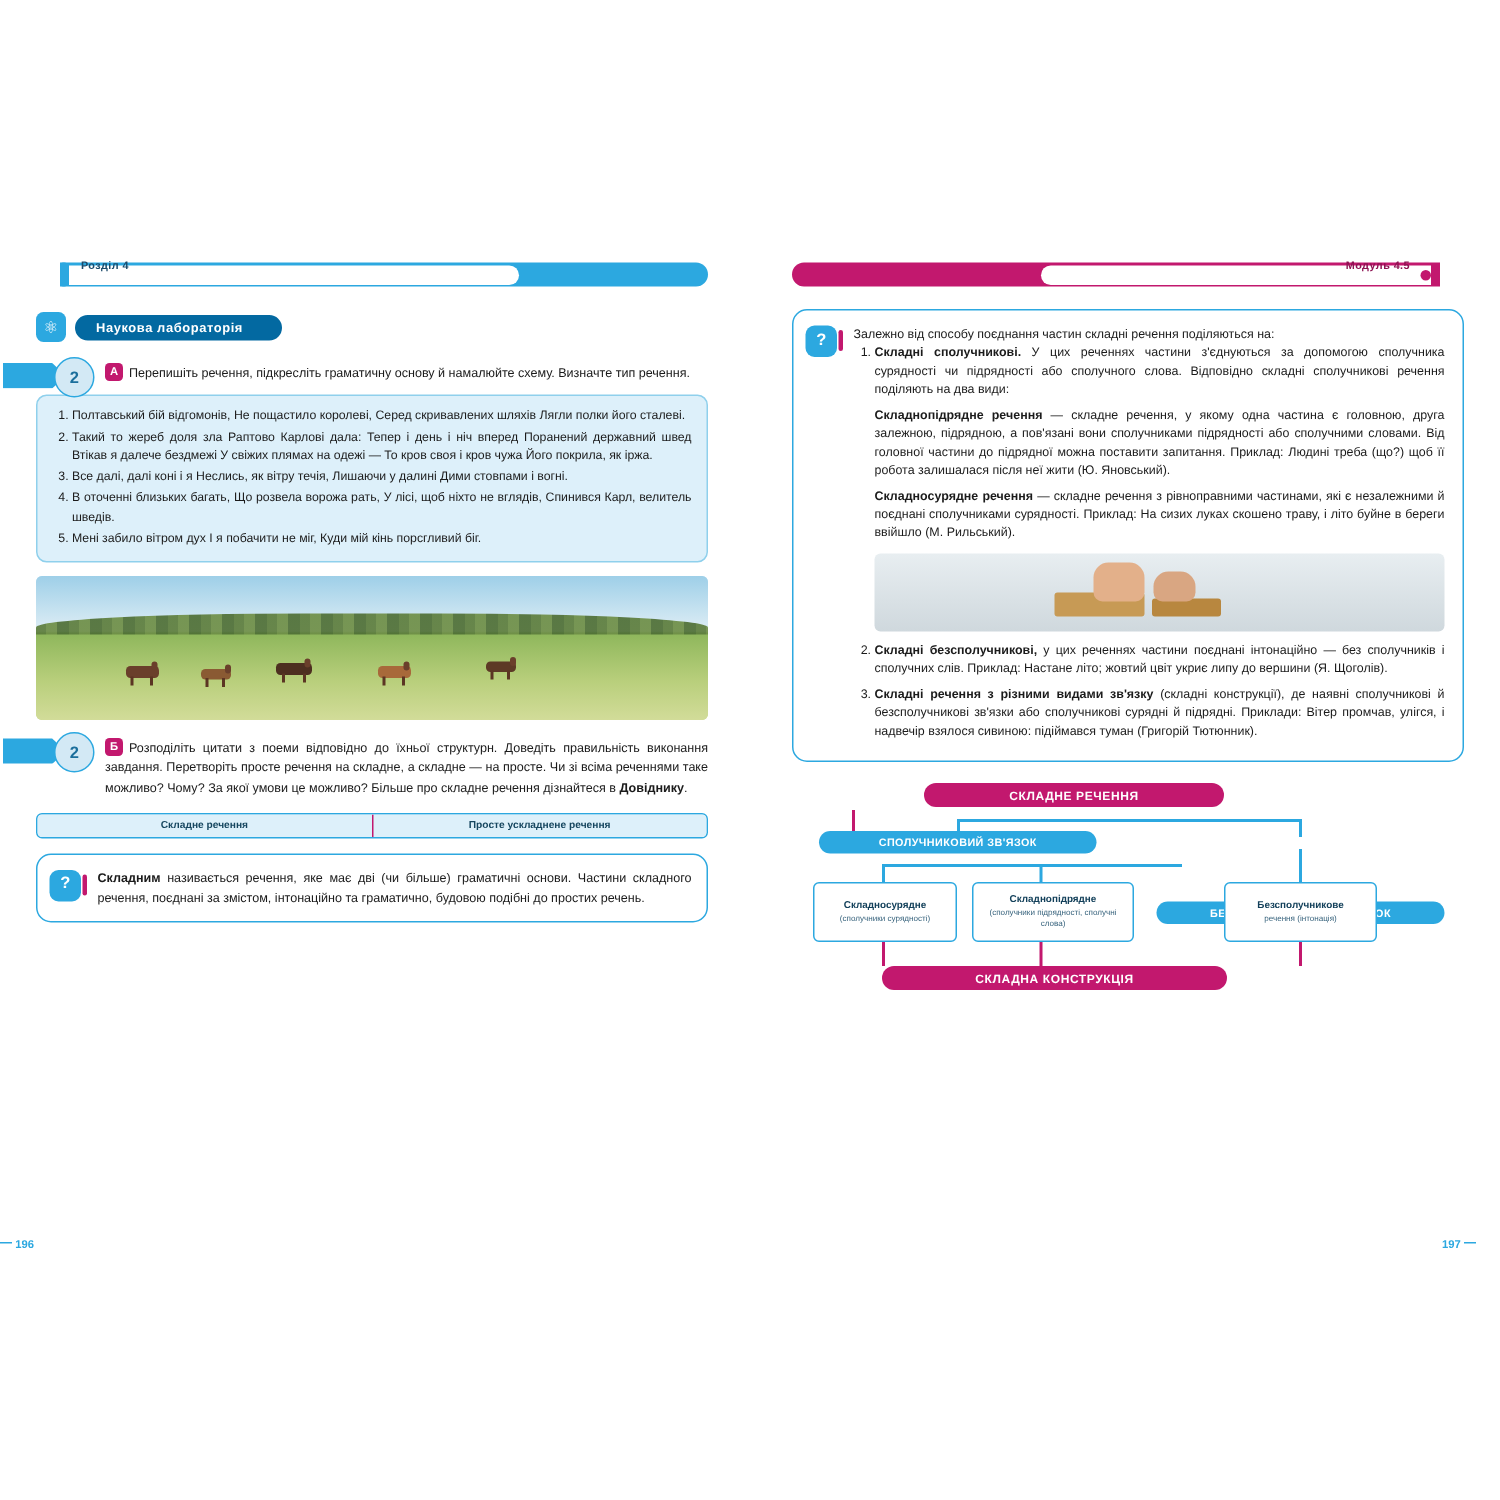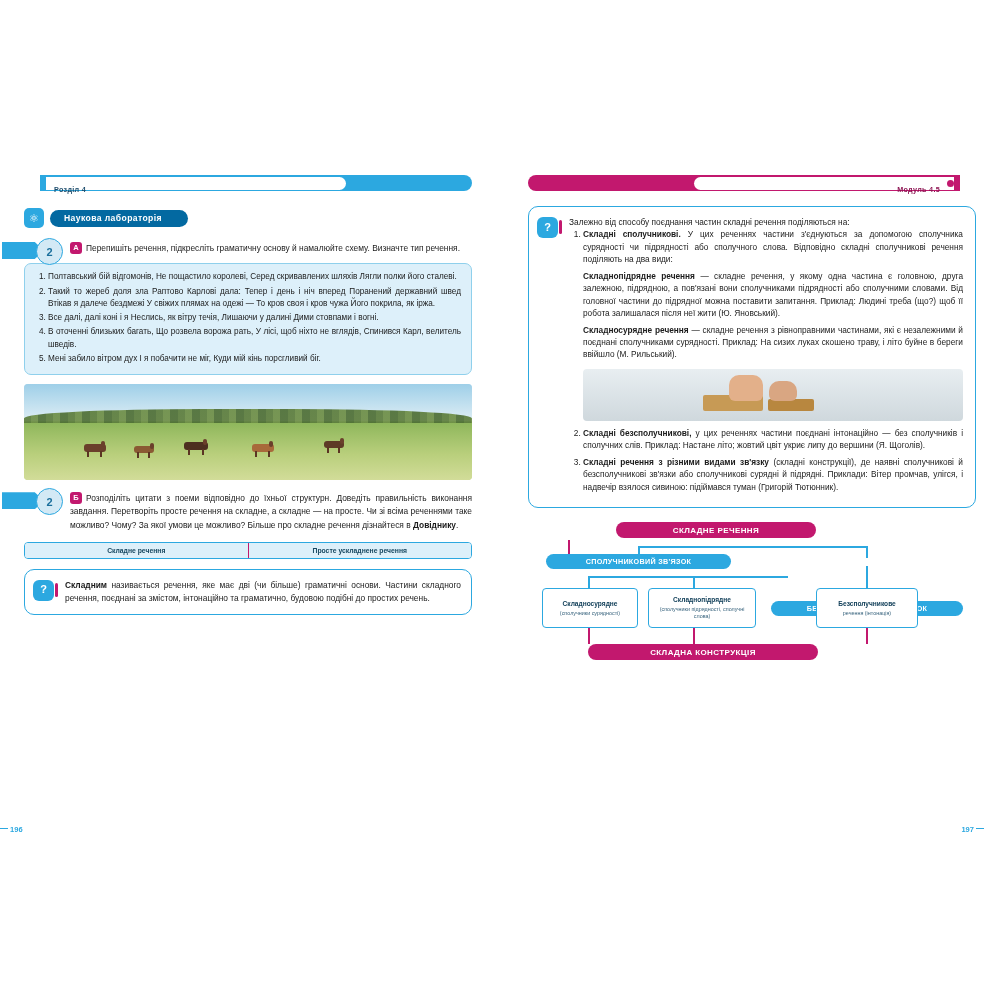--- a/index.html
+++ b/index.html
@@ -34,21 +34,21 @@
   .page-right {
     width: 500px;
     padding: 12px 24px 10px 28px;
   }
 
   
   .runhead {
     position: relative;
     height: 22px;
     display: flex;
-    align-items: flex-end;
+    align-items: flex-start;
   }
   .runhead-left .bar {
     position: absolute;
     left: 16px;
     right: 0;
     top: 3px;
     height: 16px;
     background: #2ca8e0;
     border-radius: 0 9px 9px 0;
   }

